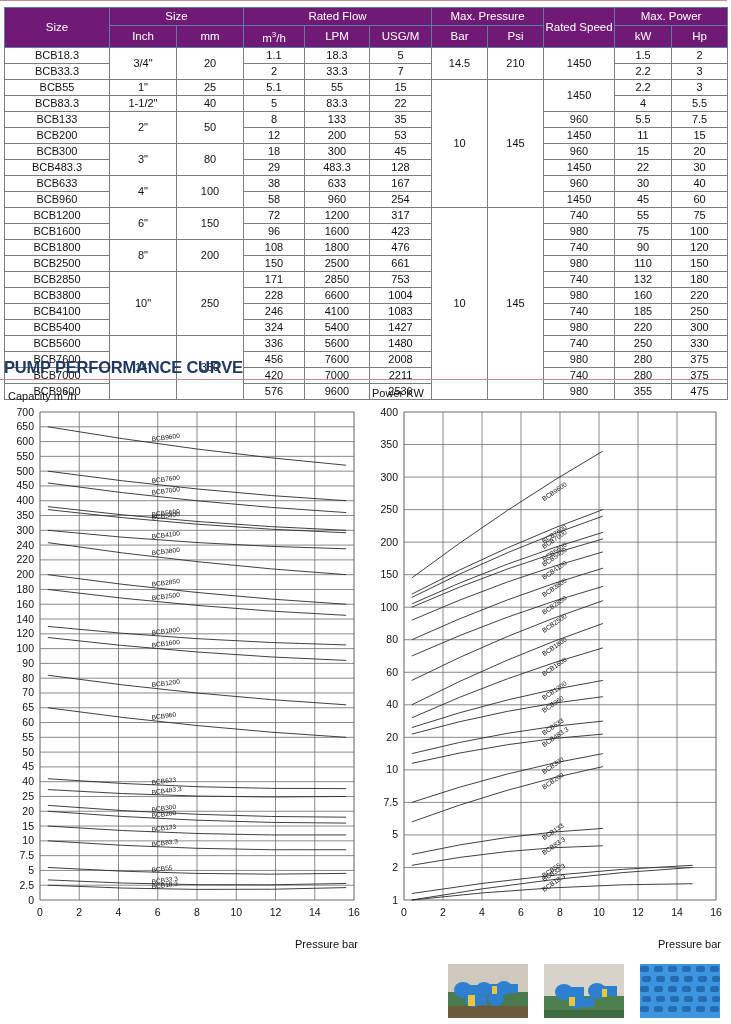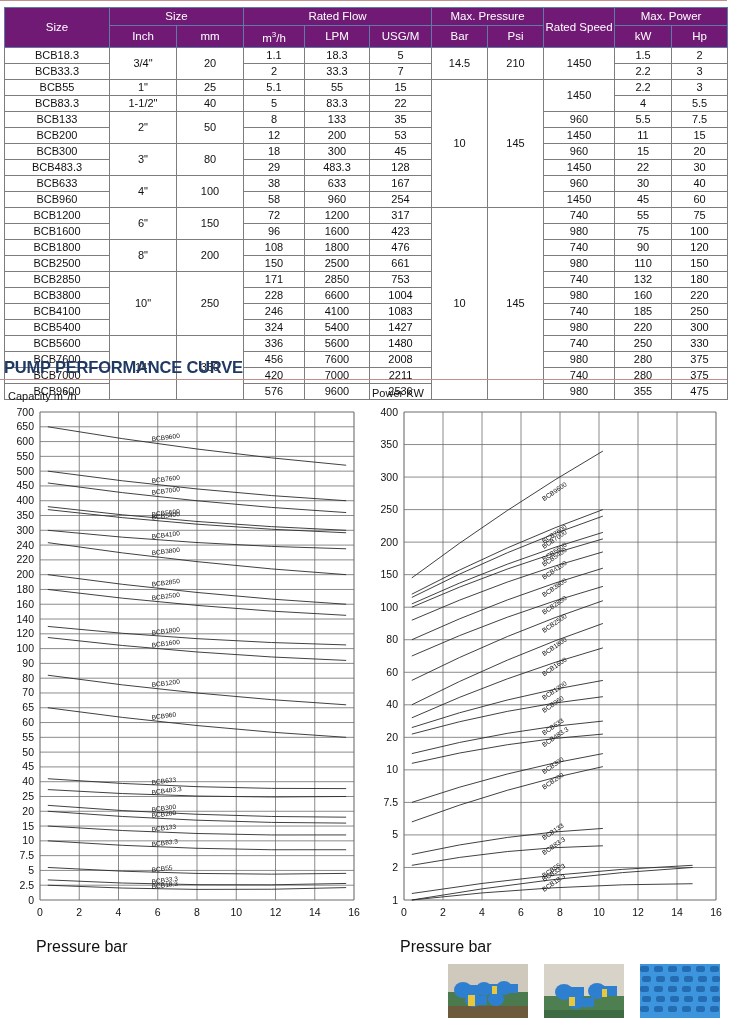--- a/index.html
+++ b/index.html
@@ -38,21 +38,21 @@
   .charts{position:absolute;left:0;top:386px;width:731px;height:560px;}
   .chart{position:absolute;top:0;}
   .chart.left{left:2px;width:366px;}
   .chart.right{left:366px;width:365px;}
   .axis-title{
     font-size:11px;color:#111;padding-left:6px;height:14px;line-height:14px;
   }
   .plot-wrap{position:relative;}
   svg{display:block;}
   .xlabel{
-    font-size:16px;color:#111;text-align:left;padding-right:10px;
+    font-size:11px;color:#111;text-align:right;padding-right:10px;
     margin-top:-2px;
     padding-left:34px;
   }
 
   
   .photos{
     position:absolute;left:446px;top:962px;width:278px;height:58px;
     display:flex;gap:12px;
   }
   .photo{width:84px;height:58px;border:0;position:relative;overflow:hidden;}

